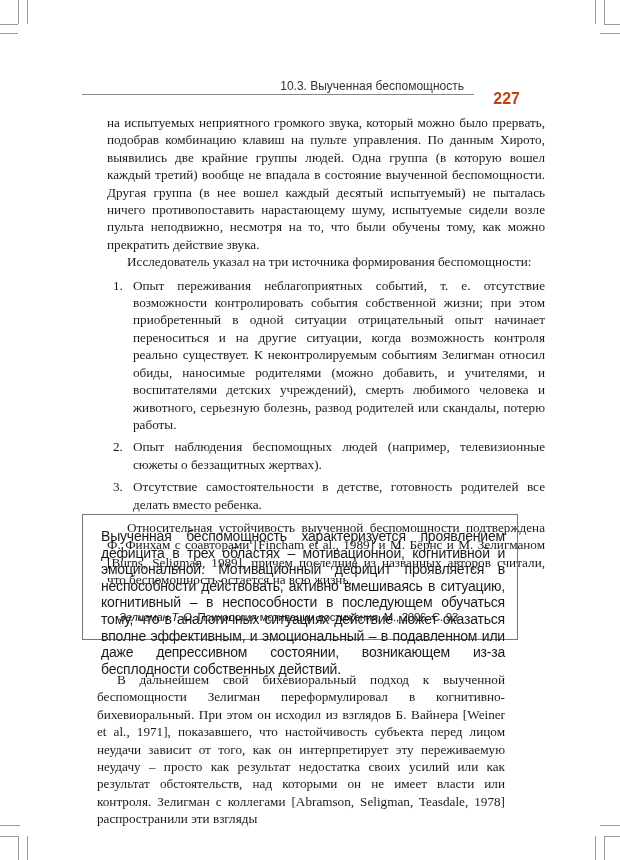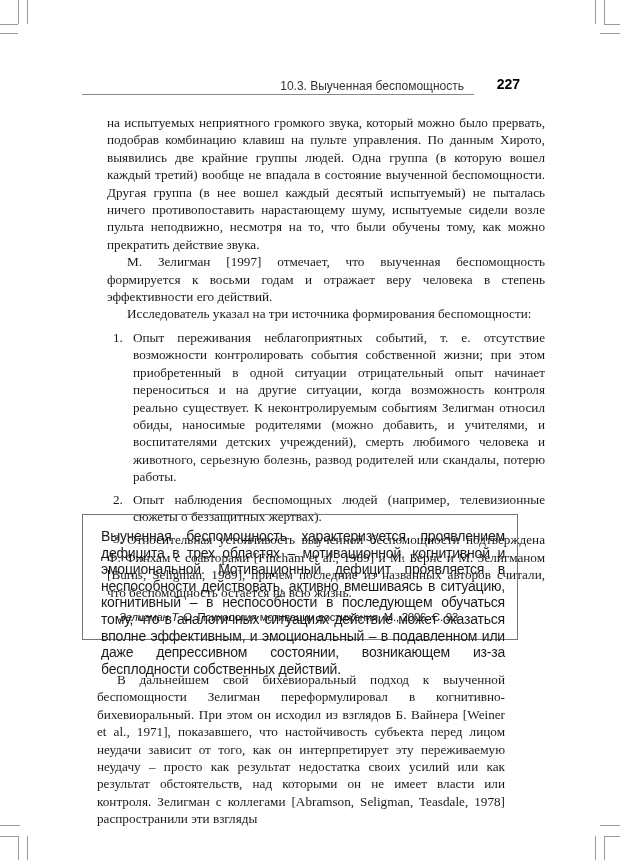--- a/index.html
+++ b/index.html
@@ -1,21 +1,21 @@
 <!DOCTYPE html>
 <html><head>
 <meta charset="utf-8">
 <style>
   html, body { margin:0; padding:0; background:#ffffff; }
   body { width:620px; height:860px; position:relative; overflow:hidden; }
   .crop { position:absolute; background:#9a9a9a; }
   .header { position:absolute; left:82px; top:76px; width:440px; height:20px; }
   .header-rule { position:absolute; left:0; top:18px; width:392px; height:1px; background:#888; }
   .header-title { position:absolute; right:58px; top:3px; font-family:"Liberation Sans", sans-serif; font-size:12px; color:#333; white-space:nowrap; }
-  .header-page { position:absolute; right:2px; top:0px; font-family:"Liberation Sans", sans-serif; font-size:14px; font-weight:bold; color:#000000; }
+  .header-page { position:absolute; right:2px; top:14px; font-family:"Liberation Sans", sans-serif; font-size:16px; font-weight:bold; color:#c2410c; }
   .body-text { position:absolute; left:82px; top:114px; width:438px; font-family:"Liberation Serif", serif; font-size:13.2px; line-height:17.4px; color:#1a1a1a; text-align:justify;margin-left:25px; }
   .body-text p { margin:0; text-indent:20px; }
   .body-text p.noindent { text-indent:0; }
   .list { margin:6px 0 6px 0; padding:0; list-style:none; }
   .list li { position:relative; padding-left:26px; margin-bottom:5px; }
   .list li .num { position:absolute; left:6px; top:0; }
   .box { position:absolute; left:82px; top:514px; width:436px; height:126px; border:1px solid #777; box-sizing:border-box; }
   .box-text { position:absolute; left:18px; top:13px; width:404px; font-family:"Liberation Sans", sans-serif; font-size:14px; line-height:16.6px; color:#1a1a1a; text-align:justify; letter-spacing:-0.2px; }
   .box-source { position:absolute; left:36px; top:96px; font-family:"Liberation Sans", sans-serif; font-size:11.3px; color:#1a1a1a; letter-spacing:-0.2px; }
   .box-source i { font-style:italic; }
@@ -43,33 +43,33 @@
 <div class="crop" style="left:595px;top:836px;width:1px;height:24px;"></div>
 
 <div class="header">
   <div class="header-rule"></div>
   <span class="header-title">10.3. Выученная беспомощность</span>
   <span class="header-page">227</span>
 </div>
 
 <div class="body-text">
   <p class="noindent">на испытуемых неприятного громкого звука, который можно было прервать, подобрав комбинацию клавиш на пульте управления. По данным Хирото, выявились две крайние группы людей. Одна группа (в которую вошел каждый третий) вообще не впадала в состояние выученной беспомощности. Другая группа (в нее вошел каждый десятый испытуемый) не пыталась ничего противопоставить нарастающему шуму, испытуемые сидели возле пульта неподвижно, несмотря на то, что были обучены тому, как можно прекратить действие звука.</p>
-  <p>М. Зелигман [1997] отмечает, что выученная беспомощность формируется к восьми годам и отражает веру человека в степень эффективности его действий.</p>
   <p>Исследователь указал на три источника формирования беспомощности:</p>
   <ul class="list">
     <li>
       <span class="num">1.</span>
       <span>Опыт переживания неблагоприятных событий, т. е. отсутствие возможности контролировать события собственной жизни; при этом приобретенный в одной ситуации отрицательный опыт начинает переноситься и на другие ситуации, когда возможность контроля реально существует. К неконтролируемым событиям Зелигман относил обиды, наносимые родителями (можно добавить, и учителями, и воспитателями детских учреждений), смерть любимого человека и животного, серьезную болезнь, развод родителей или скандалы, потерю работы.</span>
     </li>
     <li>
       <span class="num">2.</span>
       <span>Опыт наблюдения беспомощных людей (например, телевизионные сюжеты о беззащитных жертвах).</span>
     </li>
     <li>
       <span class="num">3.</span>
+      <span>Отсутствие самостоятельности в детстве, готовность родителей все делать вместо ребенка.</span>
     </li>
   </ul>
   <p>Относительная устойчивость выученной беспомощности подтверждена Ф. Финхам с соавторами [Fincham et al., 1989] и М. Бёрнс и М. Зелигманом [Burns, Seligman, 1989], причем последние из названных авторов считали, что беспомощность остается на всю жизнь.</p>
 </div>
 
 <div class="box">
   <div class="box-text">Выученная беспомощность характеризуется проявлением дефицита в трех областях – мотивационной, когнитивной и эмоциональной. Мотивационный дефицит проявляется в неспособности действовать, активно вмешиваясь в ситуацию, когнитивный – в неспособности в последующем обучаться тому, что в аналогичных ситуациях действие может оказаться вполне эффективным, и эмоциональный – в подавленном или даже депрессивном состоянии, возникающем из-за бесплодности собственных действий.</div>
   <div class="box-source">
     <i>Зелигман Т. О.</i><span> Психология мотивации достижения. М., 2006. С. 93</span>
   </div>

